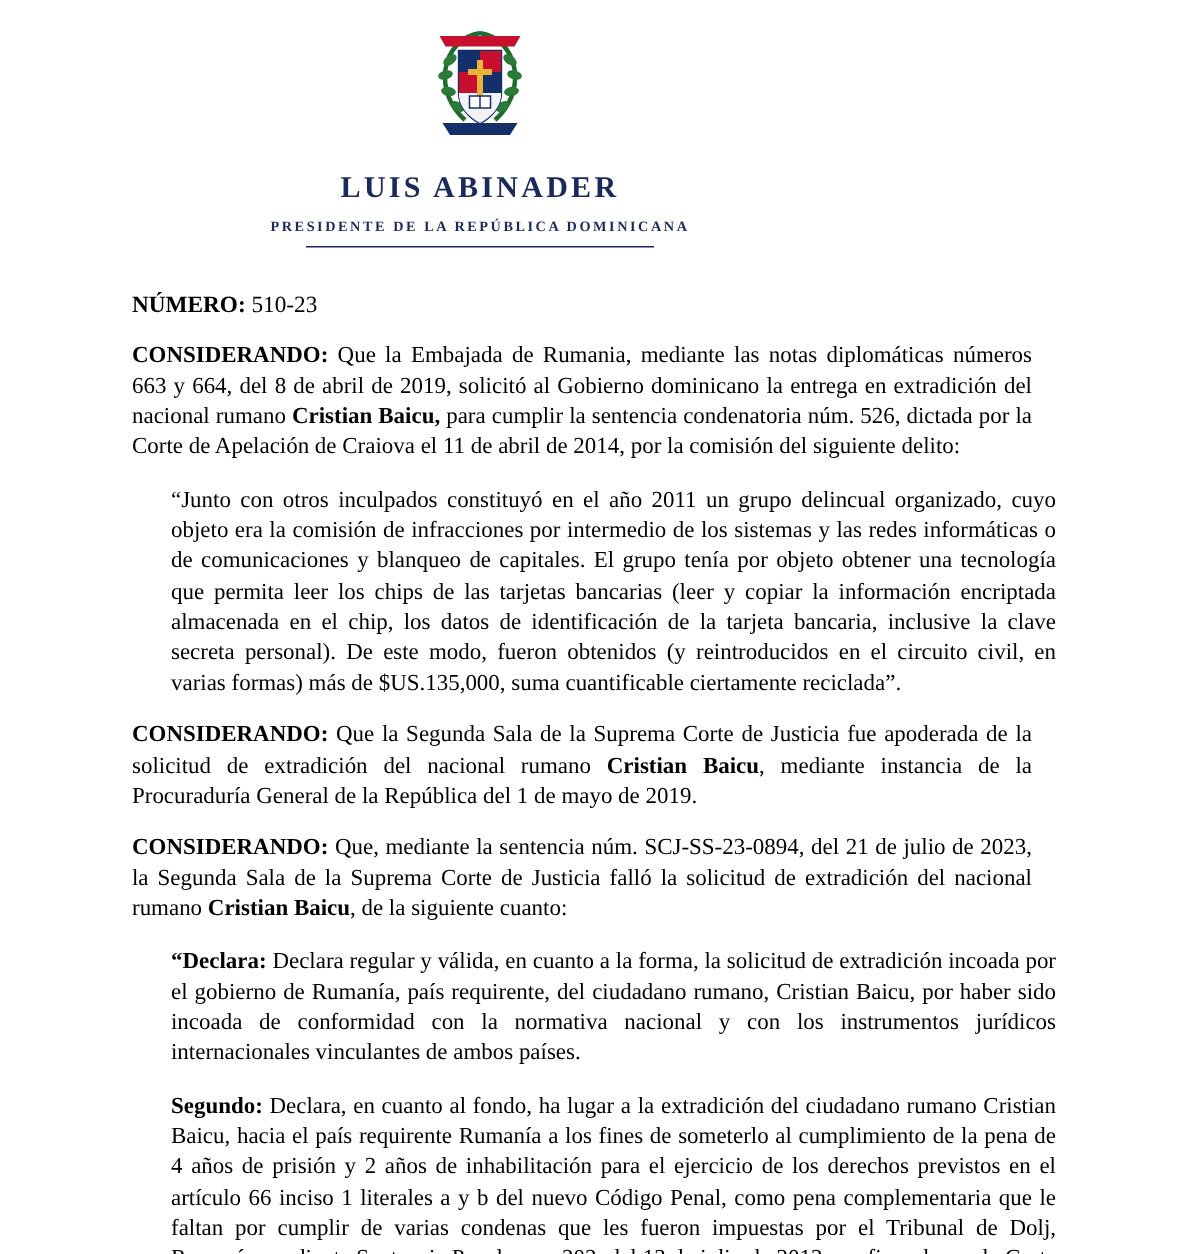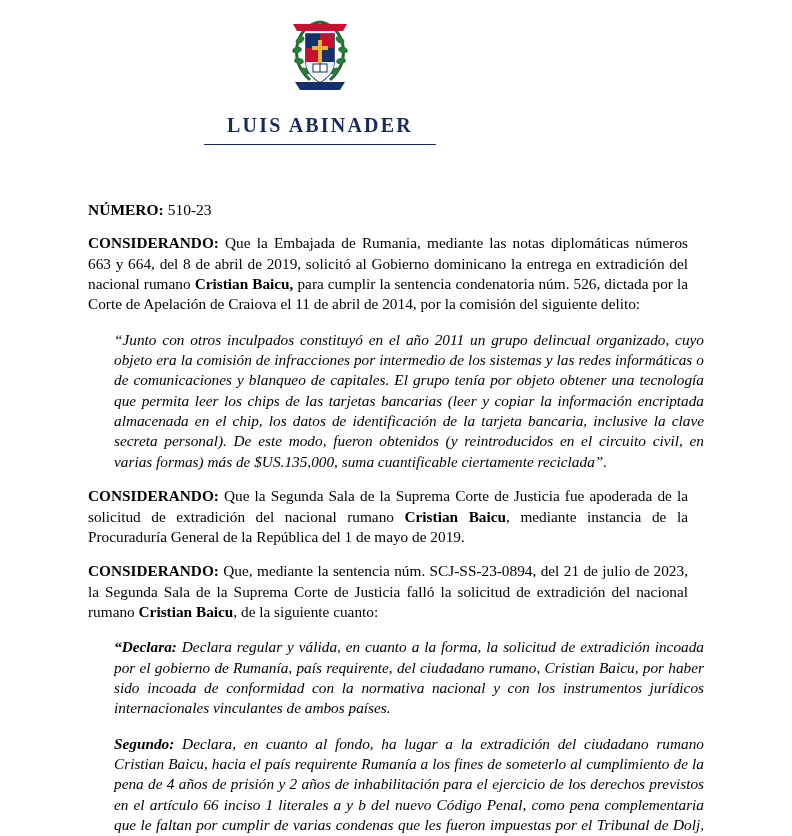--- a/index.html
+++ b/index.html
@@ -52,21 +52,21 @@
     background: #1b2a5c;
     margin: 7px auto 0 auto;
   }
   .body-area {
     margin: 0 auto;
     padding: 0 88px;
     width: 616px;
     box-sizing: content-box;
   }
   .doc-number {
-    margin-top: 55px;
+    margin-top: 29px;
     font-size: 15.5px;
     line-height: 1.25;
   }
   .doc-number .lbl {
     font-weight: bold;
   }
   p.para {
     margin: 14px 16px 0 0;
     font-size: 15.3px;
     line-height: 1.33;
@@ -74,21 +74,20 @@
   }
   p.para .kw {
     font-weight: bold;
   }
   p.quote {
     margin: 15px 0 0 0;
     padding-left: 26px;
     font-size: 15.3px;
     line-height: 1.33;
     text-align: justify;
-    font-style: italic;
   }
   p.quote .kw {
     font-weight: bold;
   }
 </style>
 </head>
 <body>
 
 <div class="page">
 
@@ -119,20 +118,21 @@
 
       <rect x="35" y="26" width="4" height="24" fill="#e8b43a"></rect>
       <rect x="29" y="32" width="16" height="4" fill="#e8b43a"></rect>
       <rect x="30" y="50" width="14" height="8" fill="#ffffff" stroke="#14306b" stroke-width="1"></rect>
       <line x1="37" y1="50" x2="37" y2="58" stroke="#14306b" stroke-width="1"></line>
 
       <path d="M12 68 L62 68 L57 76 L17 76 Z" fill="#14306b"></path>
     </svg>
 
     <div class="president-name">LUIS ABINADER</div>
+    <div class="president-title">PRESIDENTE DE LA REPÚBLICA DOMINICANA</div>
     <div class="rule"></div>
   </div>
 
   <div class="body-area">
 
     <div class="doc-number">
       <span class="lbl">NÚMERO:</span>
       <span>510-23</span>
     </div>
 

